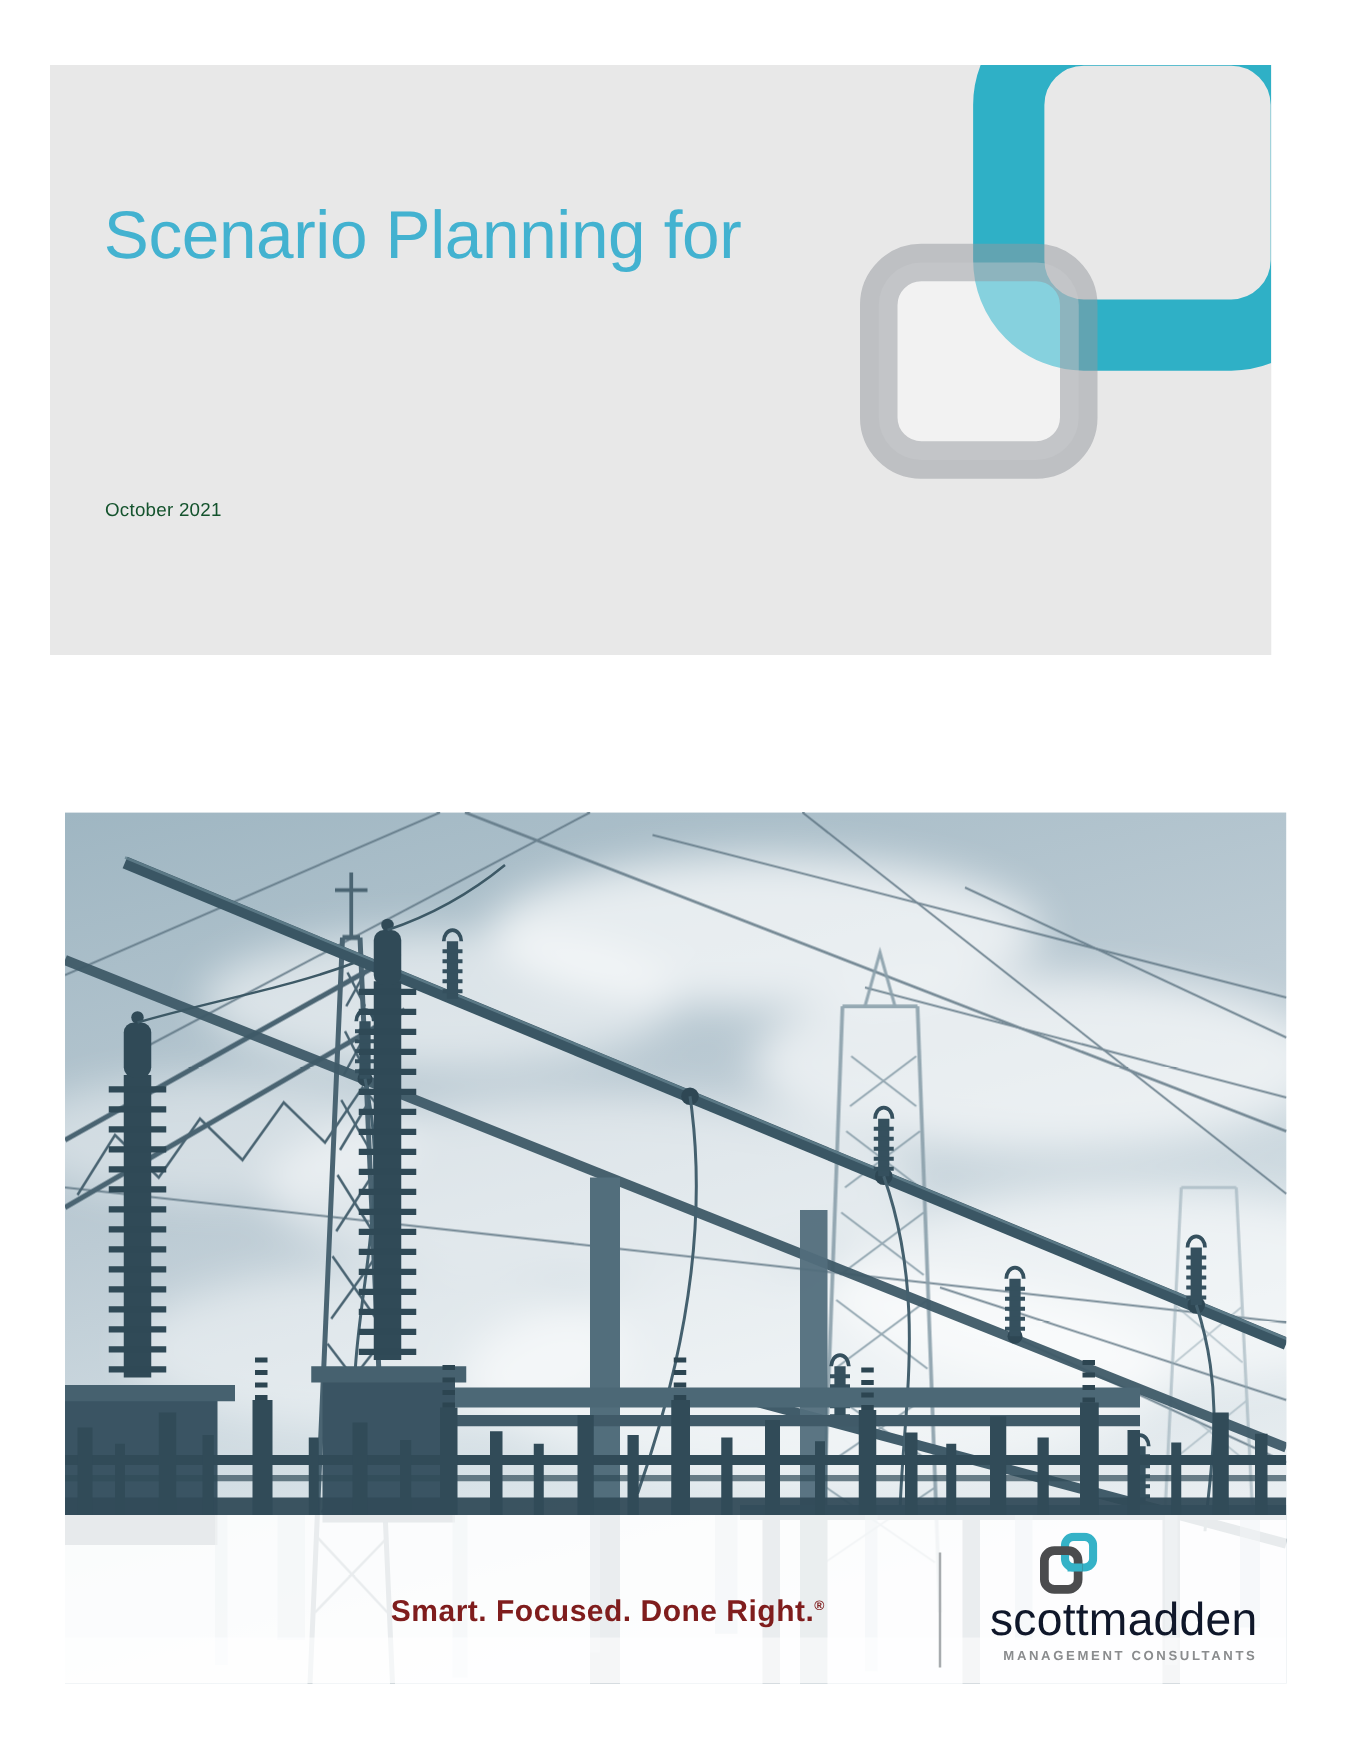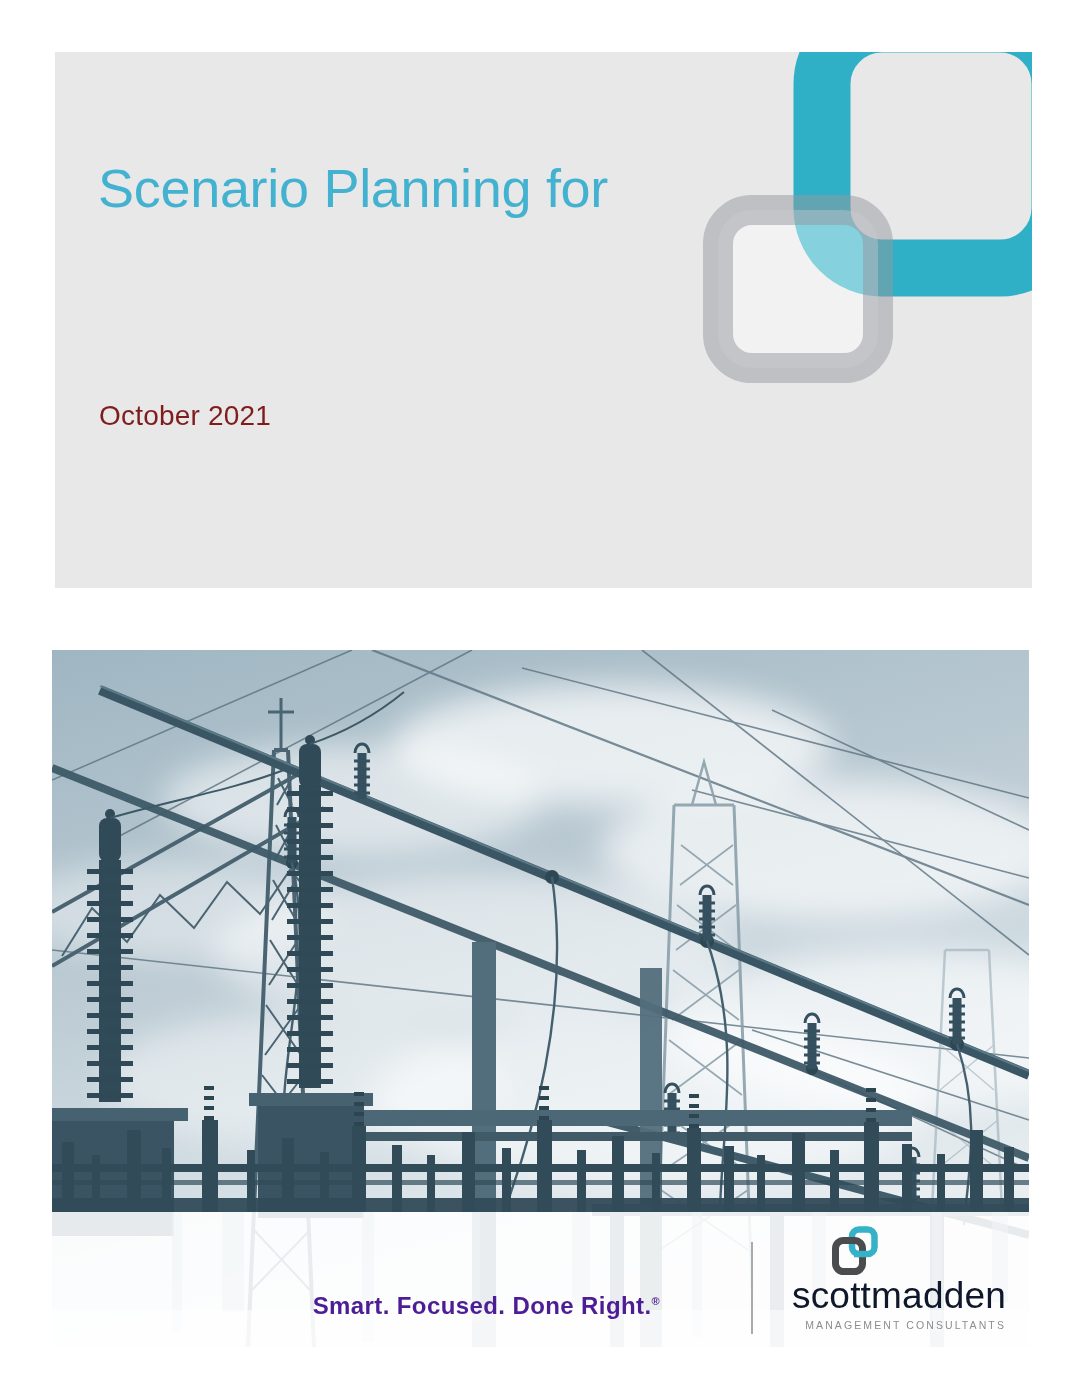--- a/index.html
+++ b/index.html
@@ -2,59 +2,59 @@
 <html><head>
 <meta charset="utf-8">
 <style>
   html,body{margin:0;padding:0;background:#ffffff;}
   .page{
     position:relative;width:1080px;height:1398px;background:#ffffff;
     overflow:hidden;font-family:"Liberation Sans","DejaVu Sans",sans-serif;
   }
   
   .header-block{
-    position:absolute;left:55px;top:52px;width:977px;height:536px;
+    position:absolute;left:40px;top:52px;width:977px;height:472px;
     background:#e8e8e8;overflow:hidden;
   }
   .deco-svg{position:absolute;left:0;top:0;width:977px;height:598px;display:block;}
   .title{
     position:absolute;left:43px;top:105px;margin:0;
     font-size:54px;line-height:62px;font-weight:400;letter-spacing:-0.3px;
     color:#43b2d0;
   }
   .title span{display:block;}
   .date{
     position:absolute;left:44px;top:348px;
-    font-size:28px;color:#7f1d1d;letter-spacing:0.2px;
+    font-size:15px;color:#14532d;letter-spacing:0.2px;
   }
   
   .photo-block{
     position:absolute;left:52px;top:650px;width:977px;height:697px;
     overflow:hidden;background:#c3d2da;
   }
   .photo-svg{position:absolute;left:0;top:0;width:977px;height:697px;display:block;}
   
   .tagline{
-    position:absolute;right:369px;top:642px;white-space:nowrap;
-    font-size:24px;font-weight:bold;letter-spacing:0.4px;color:#4c1d95;
+    position:absolute;right:369px;top:626px;white-space:nowrap;
+    font-size:24px;font-weight:bold;letter-spacing:0.4px;color:#7f1d1d;
   }
   .tagline sup{font-size:11px;vertical-align:9px;font-weight:bold;}
   .footer-divider{
     position:absolute;left:699px;top:592px;width:2px;height:92px;
     background:#a7abae;
   }
   .logo{position:absolute;left:728px;top:576px;width:226px;text-align:right;}
   .logo-icon{display:block;margin:0 0 1px 52px;width:46px;height:50px;}
   .logo-text{
     font-size:37px;line-height:38px;color:#0f172a;letter-spacing:0.2px;
     font-weight:400;
   }
   .logo-sub{
     margin-top:4px;font-size:10.5px;letter-spacing:2.1px;color:#8a8c8e;
-    font-weight:400;
+    font-weight:700;
     text-align:right;
   }
 </style>
 </head>
 <body>
 
 <div class="page">
 
   <section class="header-block">
 

